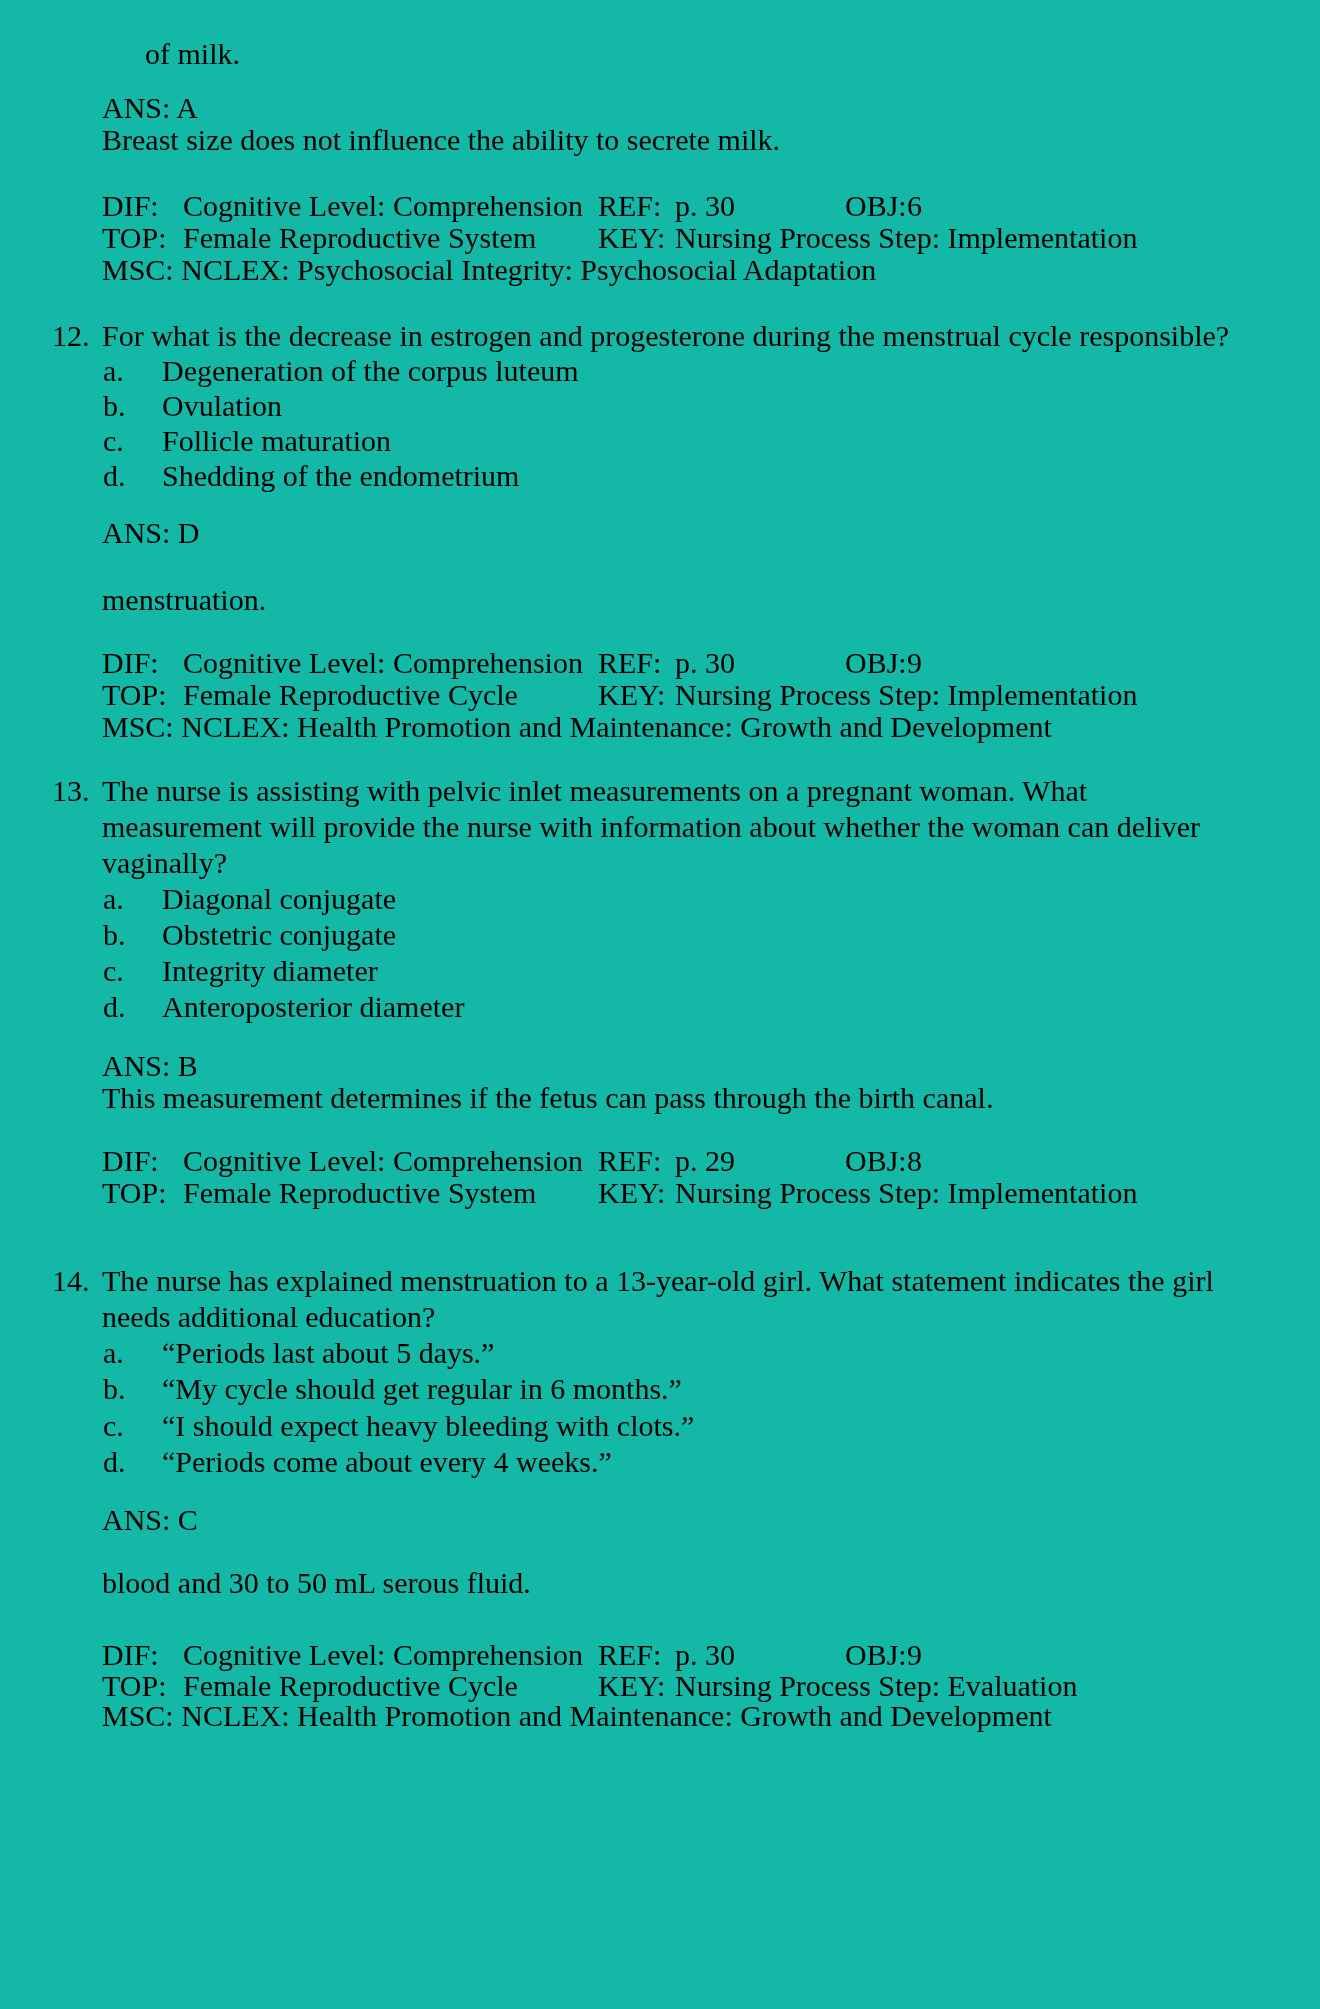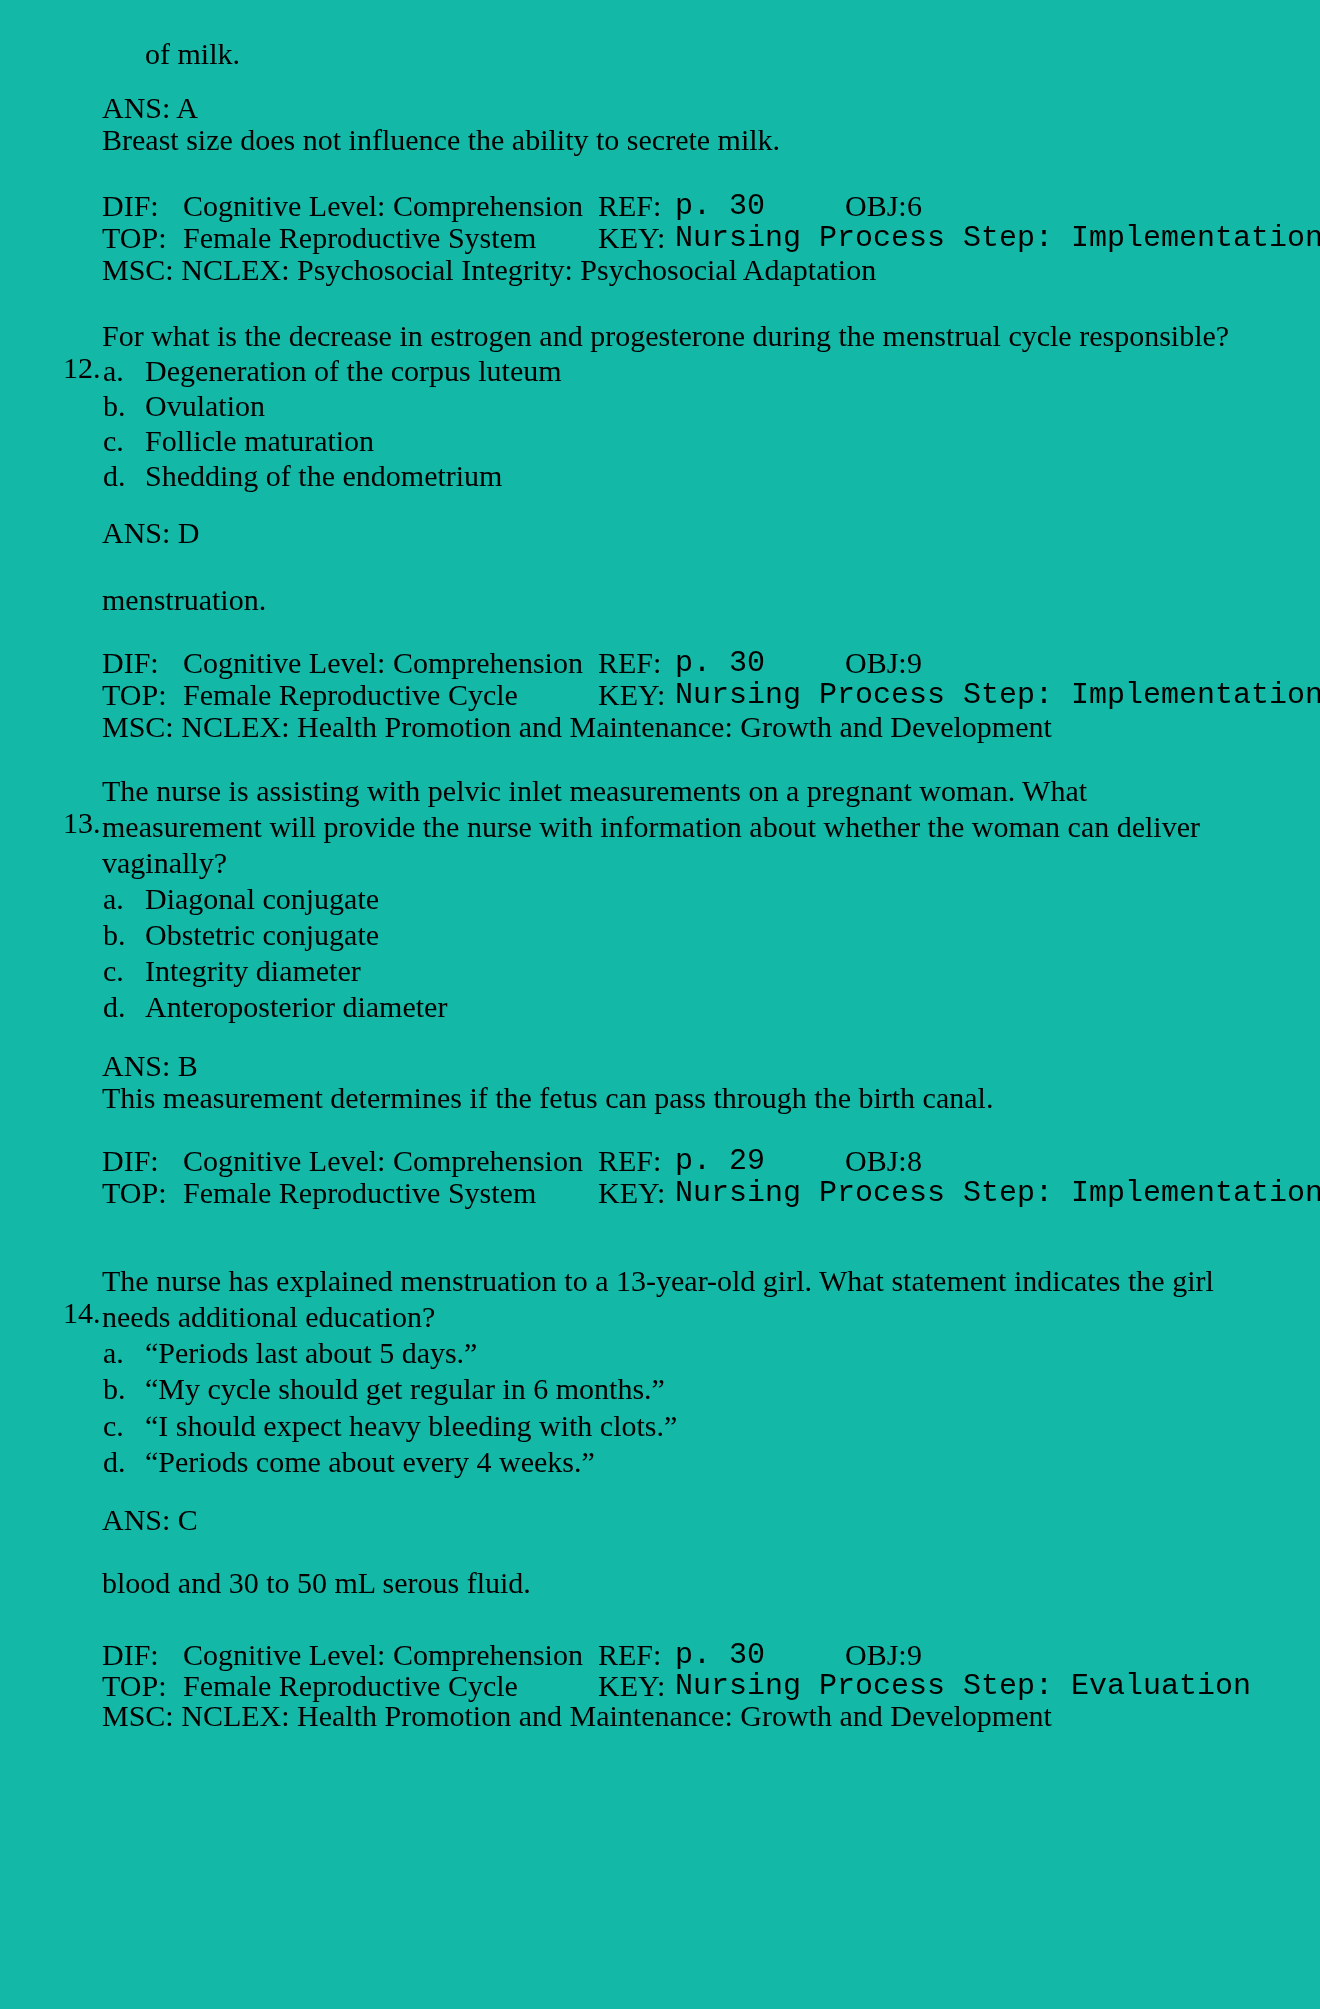--- a/index.html
+++ b/index.html
@@ -13,27 +13,27 @@
     font-family:"Liberation Serif","DejaVu Serif",serif;
     font-size:30px;
     line-height:30px;
     overflow:hidden;
   }
   .line{position:absolute;left:0;width:100%;white-space:nowrap;}
   .l-flow{left:102px;width:auto;text-align:center;}
   .l-cont{left:145px;width:auto;}
   .line span{white-space:nowrap;}
   .c{position:absolute;top:0;}
-  .cnum{left:63px;margin-top:32px;}
+  .cnum{left:52px;}
   .c1{left:102px;text-align:center;}
   .clet{left:103px;}
-  .copt{left:145px;}
+  .copt{left:162px;}
   .c2{left:183px;}
   .c3{left:598px;}
-  .c4{left:675px;font-family:Liberation Mono, monospace;}
+  .c4{left:675px;}
   .c5{left:845px;}
   .c6{left:907px;}
 </style>
 </head>
 <body>
 
 <div class="page">
 
   <div class="line l-cont" style="top:39px">
     <span>of milk.</span>

